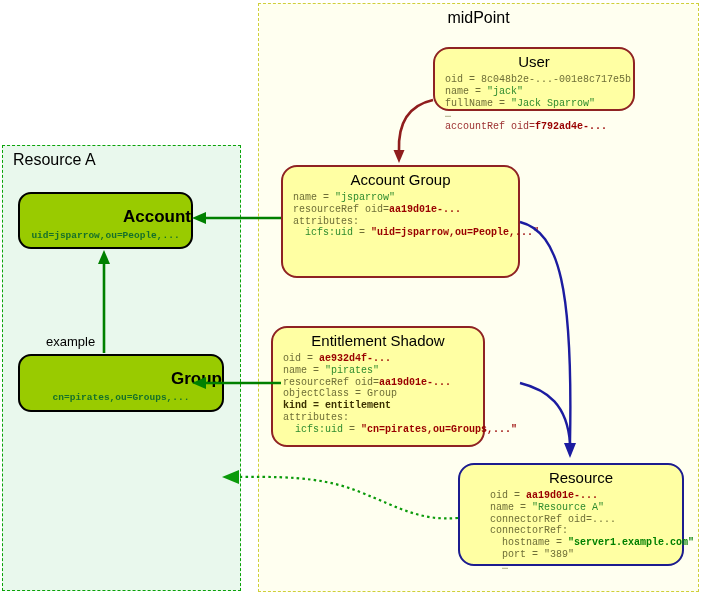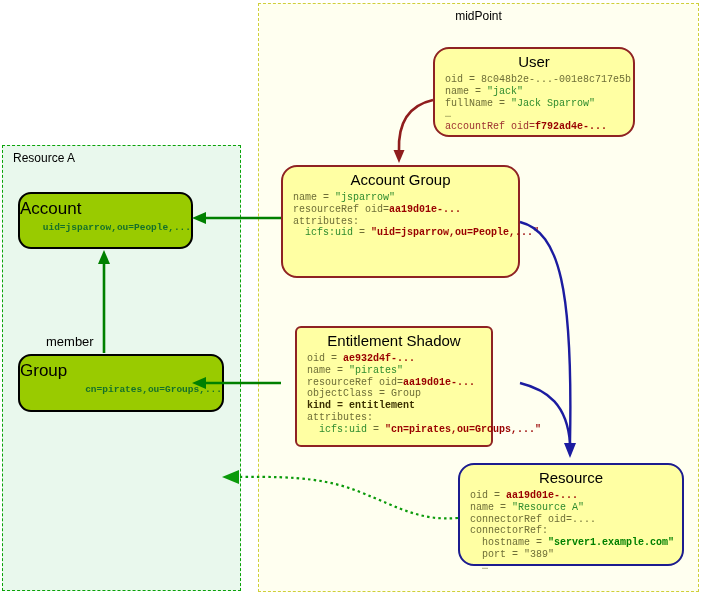--- a/index.html
+++ b/index.html
@@ -5,49 +5,49 @@
   html,body{margin:0;padding:0;background:#ffffff;}
   #canvas{position:relative;width:702px;height:596px;background:#fff;
           font-family:"Liberation Sans",sans-serif;overflow:hidden;}
 
   
   .container{position:absolute;box-sizing:border-box;}
   #midpoint-container{left:258px;top:3px;width:441px;height:589px;
       background:var(--ivory_fill);border:1.5px dashed var(--ivory_border);}
   #resource-a-container{left:2px;top:145px;width:239px;height:446px;
       background:var(--mint_fill);border:1.5px dashed var(--mint_border);}
-  .container-label{color:#000;font-size:12px;}
+  .container-label{color:#000;font-size:16px;}
   #midpoint-label{position:absolute;left:0;right:0;top:5px;text-align:center;}
   #resource-a-label{position:absolute;left:10px;top:5px;}
 
   
   .node{position:absolute;box-sizing:border-box;border-radius:16px;z-index:2;}
   .yellow-node{background:var(--yellow_fill);border:2px solid var(--yellow_border);}
-  .navy-node{background:var(--yellow_fill);border:2px solid var(--navy_border);}
+  .navy-node{background:var(--yellow_fill);border:2px solid var(--navy_border);padding-left:20px;}
   .node-title{text-align:center;color:#000;font-size:15px;margin-top:4px;}
   .node-body{margin-top:4px;padding-left:10px;
       font-family:"Liberation Mono",monospace;font-size:10px;line-height:11.8px;}
   .code-line{white-space:pre;}
   .c-key {color:var(--key);}
   .c-val {color:var(--val);}
   .c-ref {color:var(--ref);font-weight:bold;}
   .c-refp{color:var(--refp);}
   .c-kbold{color:var(--kbold);font-weight:bold;}
   .c-gval{color:var(--gval);font-weight:bold;}
 
-  #user-box{left:433px;top:47px;width:202px;height:90px;}
+  #user-box{left:433px;top:47px;width:202px;height:64px;}
   #account-shadow-box{left:281px;top:165px;width:239px;height:113px;}
-  #entitlement-shadow-box{left:295px;top:326px;width:198px;height:121px;border-radius:6px;}
+  #entitlement-shadow-box{left:271px;top:326px;width:214px;height:121px;}
   #resource-box{left:458px;top:463px;width:226px;height:103px;}
 
   
   .green-node{position:absolute;box-sizing:border-box;border-radius:13px;z-index:2;
       background:var(--green_fill);border:2px solid #000;}
-  .green-node .gn-title{text-align:left;color:#000;font-size:17px;margin-top:5px;}
-  .green-node .gn-subtitle{text-align:right;margin-top:3px;
+  .green-node .gn-title{text-align:right;color:#000;font-size:17px;margin-top:13px;font-weight:bold;}
+  .green-node .gn-subtitle{text-align:center;margin-top:3px;
       font-family:"Liberation Mono",monospace;font-size:9.5px;font-weight:bold;
       color:var(--dn_green);white-space:pre;}
   #account-box{left:18px;top:192px;width:175px;height:57px;}
   #group-box{left:18px;top:354px;width:206px;height:58px;}
 
   #member-label{position:absolute;left:46px;top:334px;color:#000;font-size:13px;z-index:2;}
 
   
   #arrows{position:absolute;left:0;top:0;z-index:3;pointer-events:none;}
   .arrow-red{stroke:var(--arrow_red);stroke-width:2.6;fill:none;}
@@ -123,21 +123,21 @@
   <div id="account-box" class="green-node">
     <div class="gn-title">Account</div>
     <div class="gn-subtitle">uid=jsparrow,ou=People,...</div>
   </div>
 
   <div id="group-box" class="green-node">
     <div class="gn-title">Group</div>
     <div class="gn-subtitle">cn=pirates,ou=Groups,...</div>
   </div>
 
-  <div id="member-label">member</div>
+  <div id="member-label">example</div>
 
   <svg id="arrows" width="702" height="596" viewBox="0 0 702 596">
 
     <path class="arrow-red" d="M 433 100 C 406 106, 398 126, 399 151"></path>
     <polygon class="arrow-red-head" points="399,163 393.5,150 404.5,150"></polygon>
 
     <line class="arrow-green" x1="281" y1="218" x2="204" y2="218"></line>
     <polygon class="arrow-green-head" points="192,218 206,212 206,224"></polygon>
 
     <line class="arrow-green" x1="281" y1="383" x2="204" y2="383"></line>

